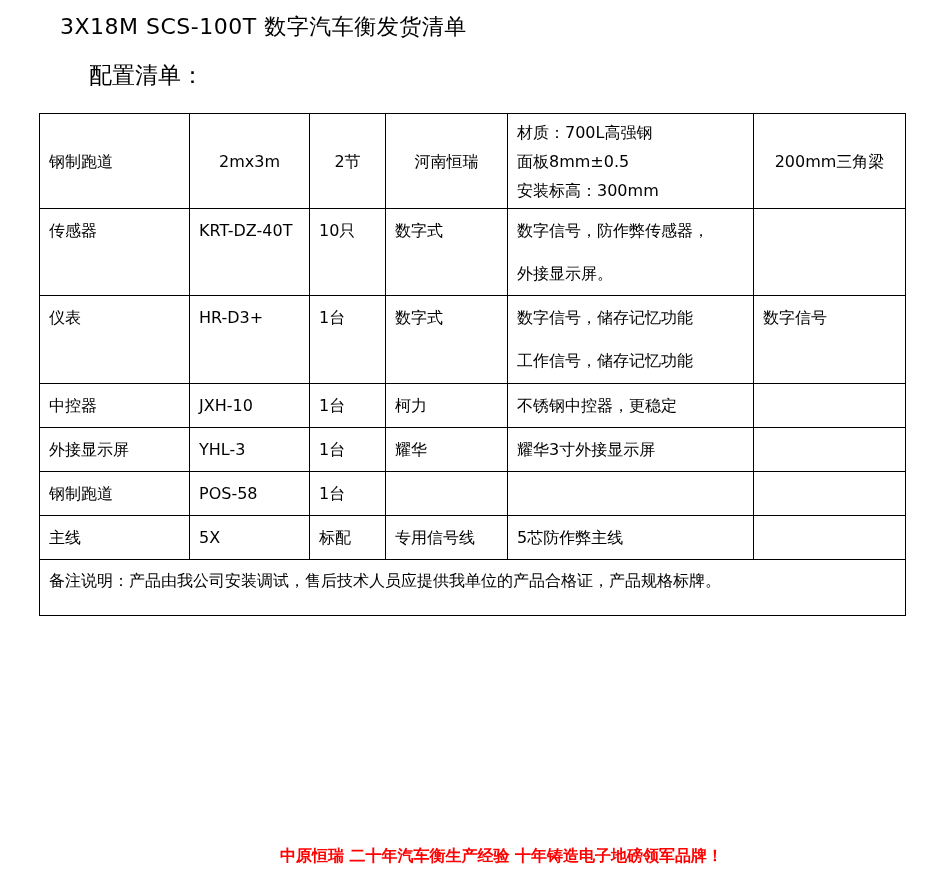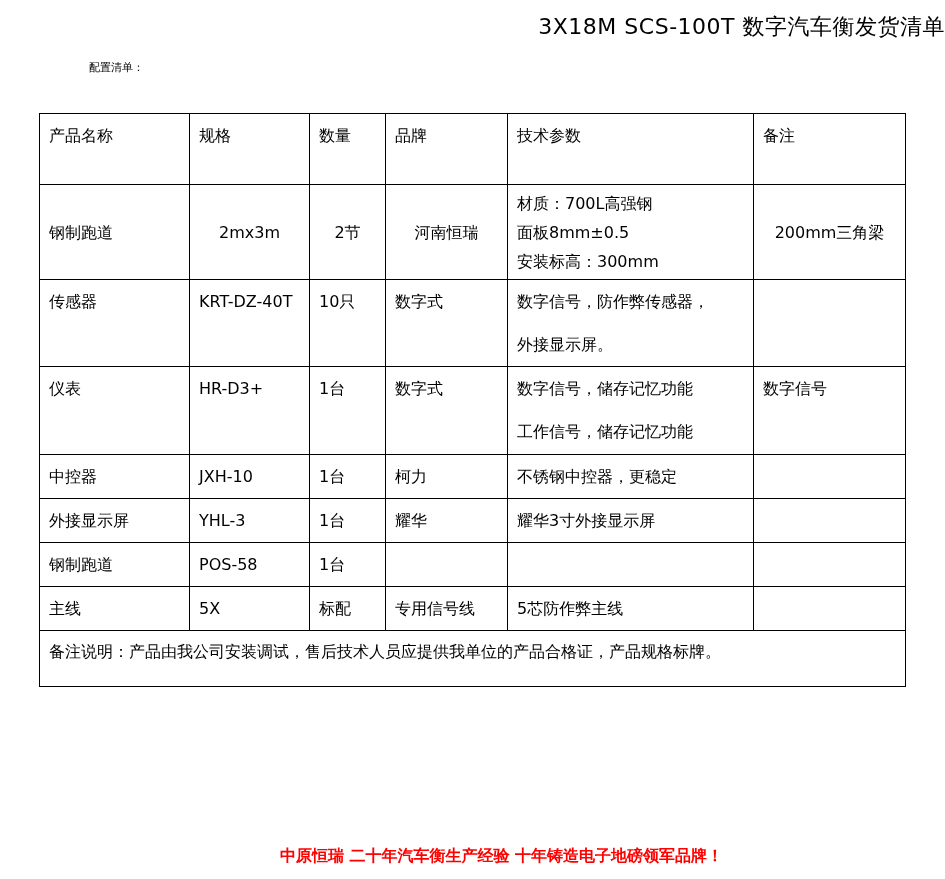--- a/index.html
+++ b/index.html
@@ -1,20 +1,20 @@
 <!DOCTYPE html>
 <html><head>
 <meta charset="utf-8">
 <style>
   html, body { margin:0; padding:0; background:#fff; }
   body { width:945px; height:879px; position:relative; overflow:hidden;
          font-family:"DejaVu Sans","Liberation Sans",sans-serif; color:#000; }
-  .title { position:absolute; left:0; width:945px; top:12px; text-align:right;
+  .title { position:absolute; left:0; width:945px; top:12px; text-align:left;
            font-size:22px; letter-spacing:0.5px; padding-left:60px; box-sizing:border-box; }
-  .subtitle { position:absolute; left:89px; top:60px; font-size:11px; }
+  .subtitle { position:absolute; left:89px; top:60px; font-size:23px; }
   table.list { position:absolute; left:39px; top:113px; border-collapse:collapse;
                table-layout:fixed; width:866px; font-size:16px; }
   table.list td { border:1.5px solid #000; vertical-align:top; padding:0 9px;
                   box-sizing:border-box; line-height:43px; }
   table.list td.center { text-align:center; }
   table.list td.mid { vertical-align:middle;margin-top:40px; }
   table.list td.tight { line-height:29px; padding-top:0; }
   .hdr td { vertical-align:middle; }
   .multi span { display:block; }
   .footer { position:absolute; left:0; width:945px; top:846px; text-align:center;
@@ -29,28 +29,20 @@
 <table class="list">
   <colgroup>
     <col style="width:150px">
       <col style="width:120px">
       <col style="width:76px">
     <col style="width:122px">
       <col style="width:246px">
       <col style="width:152px">
   </colgroup>
   <tbody>
-      <tr class="hdr" style="height:71px">
-    <td>产品名称</td>
-    <td>规格</td>
-    <td>数量</td>
-    <td>品牌</td>
-    <td>技术参数</td>
-    <td>备注</td>
-  </tr>
 
 
   <tr style="height:95px">
     <td class="mid">钢制跑道</td>
     <td class="mid center">2mx3m</td>
     <td class="mid center">2节</td>
     <td class="mid center">河南恒瑞</td>
     <td class="multi tight mid">
       <span>材质：700L高强钢</span>
       <span>面板8mm±0.5</span>

